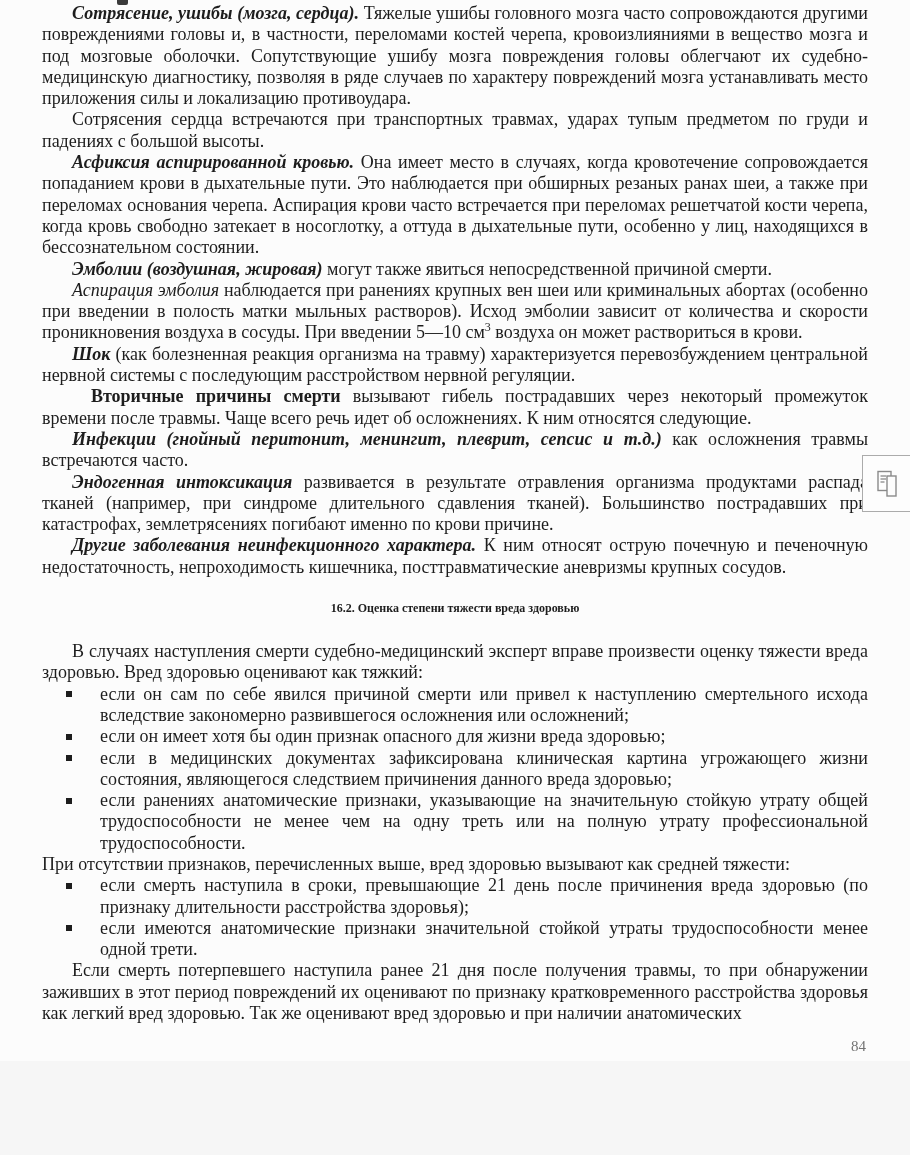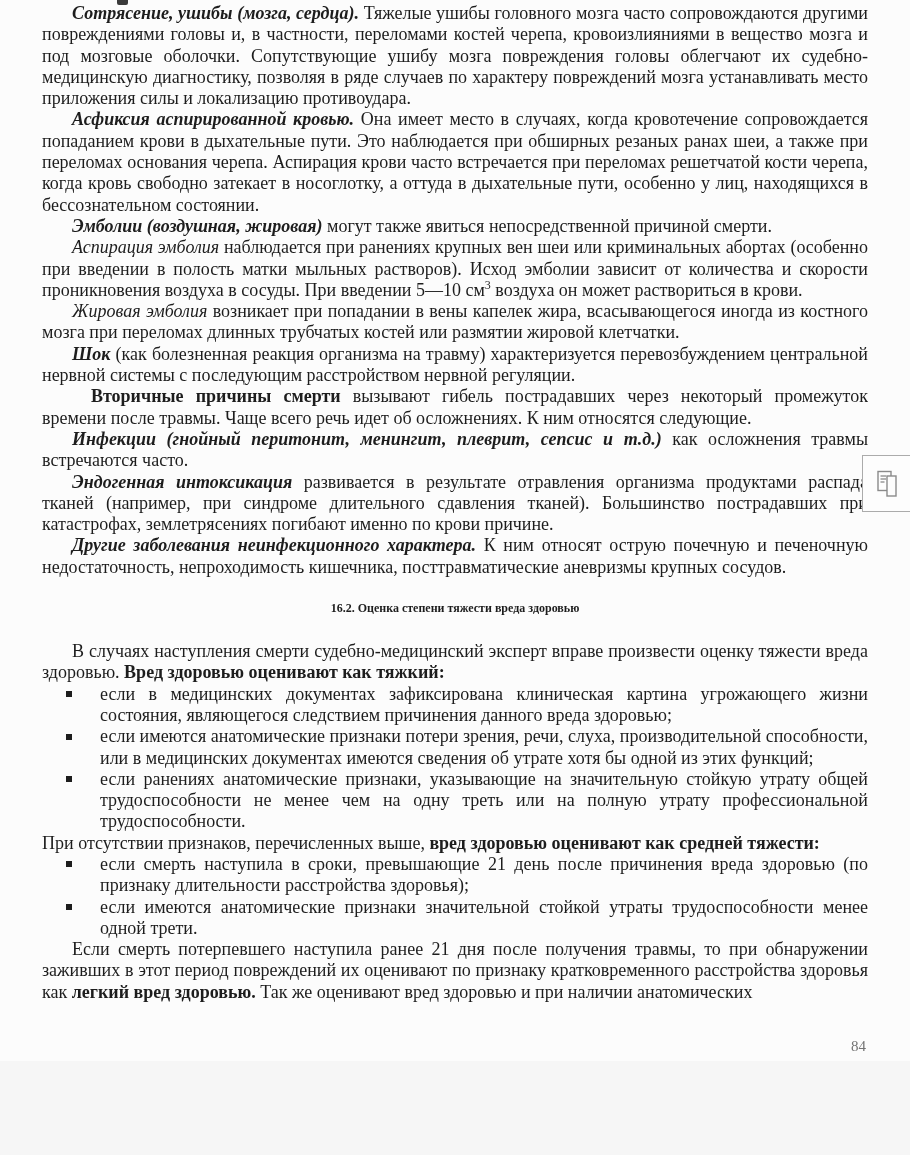--- a/index.html
+++ b/index.html
@@ -21,21 +21,21 @@
     margin: 0;
     font-size: 18px;
     line-height: 21.3px;
     text-align: justify;
     text-indent: 30px;
   }
   .flush { text-indent: 0; }
   .lead-bi { font-weight: bold; font-style: italic; }
   .lead-i  { font-style: italic; }
   .lead-b  { font-weight: bold; margin-left: 19px; }
-  .run-b   { font-weight: bold; }
+  .run-b   { font-weight: normal; }
   sup { font-size: 12px; line-height: 0; }
   .section-heading {
     margin: 23px 0 25px 0;
     font-size: 12px;
     font-weight: bold;
     text-align: center;
     text-indent: 0;
   }
   ul.bullets {
     margin: 0; padding: 0;
@@ -86,41 +86,40 @@
 
 <div class="page">
 
   <div class="top-fragment"></div>
 
   <p class="para">
     <b class="lead-bi">Сотрясение, ушибы (мозга, сердца).</b>
     <span>Тяжелые ушибы головного мозга часто сопровождаются другими повреждениями головы и, в частности, переломами костей черепа, кровоизлияниями в вещество мозга и под мозговые оболочки. Сопутствующие ушибу мозга повреждения головы облегчают их судебно-медицинскую диагностику, позволяя в ряде случаев по характеру повреждений мозга устанавливать место приложения силы и локализацию противоудара.</span>
   </p>
 
+  <p class="para">
+    <span>Сотрясения сердца встречаются при транспортных травмах, ударах тупым предметом по груди и падениях с большой высоты.</span>
+  </p>
 
   <p class="para">
     <b class="lead-bi">Асфиксия аспирированной кровью.</b>
     <span>Она имеет место в случаях, когда кровотечение сопровождается попаданием крови в дыхательные пути. Это наблюдается при обширных резаных ранах шеи, а также при переломах основания черепа. Аспирация крови часто встречается при переломах решетчатой кости черепа, когда кровь свободно затекает в носоглотку, а оттуда в дыхательные пути, особенно у лиц, находящихся в бессознательном состоянии.</span>
   </p>
 
   <p class="para">
     <b class="lead-bi">Эмболии (воздушная, жировая)</b>
     <span>могут также явиться непосредственной причиной смерти.</span>
   </p>
 
   <p class="para">
     <i class="lead-i">Аспирация эмболия</i>
     <span>наблюдается при ранениях крупных вен шеи или криминальных абортах (особенно при введении в полость матки мыльных растворов). Исход эмболии зависит от количества и скорости проникновения воздуха в сосуды. При введении 5—10 см</span><sup>3</sup>
     <span>воздуха он может раствориться в крови.</span>
   </p>
 
-  <p class="para">
-    <i class="lead-i">Жировая эмболия</i>
-    <span>возникает при попадании в вены капелек жира, всасывающегося иногда из костного мозга при переломах длинных трубчатых костей или размятии жировой клетчатки.</span>
-  </p>
 
   <p class="para">
     <b class="lead-bi">Шок</b>
     <span>(как болезненная реакция организма на травму) характеризуется перевозбуждением центральной нервной системы с последующим расстройством нервной регуляции.</span>
   </p>
 
   <p class="para">
     <b class="lead-b">Вторичные причины смерти</b>
     <span>вызывают гибель пострадавших через некоторый промежуток времени после травмы. Чаще всего речь идет об осложнениях. К ним относятся следующие.</span>
   </p>
@@ -143,38 +142,39 @@
   <h2 class="section-heading">16.2. Оценка степени тяжести вреда здоровью</h2>
 
   <p class="para">
     <span>В случаях наступления смерти судебно-медицинский эксперт вправе произвести оценку тяжести вреда здоровью.</span>
     <b class="run-b">Вред здоровью оценивают как тяжкий:</b>
   </p>
 
   <ul class="bullets">
     <li class="bullet">
       <span class="bullet-marker"></span>
+      <span>если он сам по себе явился причиной смерти или привел к наступлению смертельного исхода вследствие закономерно развившегося осложнения или осложнений;</span>
+    </li>
+    <li class="bullet">
+      <span class="bullet-marker"></span>
+      <span>если он имеет хотя бы один признак опасного для жизни вреда здоровью;</span>
     </li>
     <li class="bullet">
       <span class="bullet-marker"></span>
       <span>если в медицинских документах зафиксирована клиническая картина угрожающего жизни состояния, являющегося следствием причинения данного вреда здоровью;</span>
-    </li>
-    <li class="bullet">
-      <span class="bullet-marker"></span>
-      <span>если имеются анатомические признаки потери зрения, речи, слуха, производительной способности, или в медицинских документах имеются сведения об утрате хотя бы одной из этих функций;</span>
     </li>
     <li class="bullet">
       <span class="bullet-marker"></span>
       <span>если ранениях анатомические признаки, указывающие на значительную стойкую утрату общей трудоспособности не менее чем на одну треть или на полную утрату профессиональной трудоспособности.</span>
     </li>
   </ul>
 
   <p class="para flush">
     <span>При отсутствии признаков, перечисленных выше,</span>
-    <b class="run-b">вред здоровью оценивают как средней тяжести:</b>
+    <b class="run-b">вред здоровью вызывают как средней тяжести:</b>
   </p>
 
   <ul class="bullets">
     <li class="bullet">
       <span class="bullet-marker"></span>
       <span>если смерть наступила в сроки, превышающие 21 день после причинения вреда здоровью (по признаку длительности расстройства здоровья);</span>
     </li>
     <li class="bullet">
       <span class="bullet-marker"></span>
       <span>если имеются анатомические признаки значительной стойкой утраты трудоспособности менее одной трети.</span>

